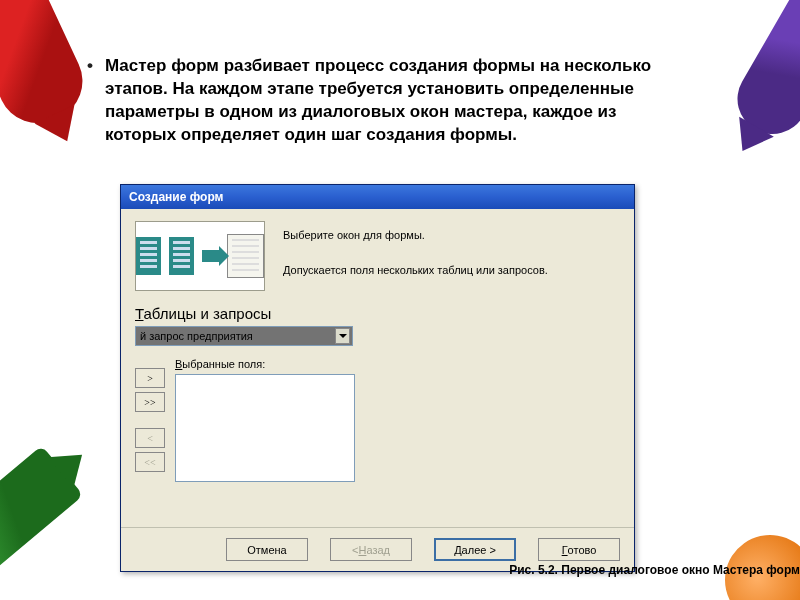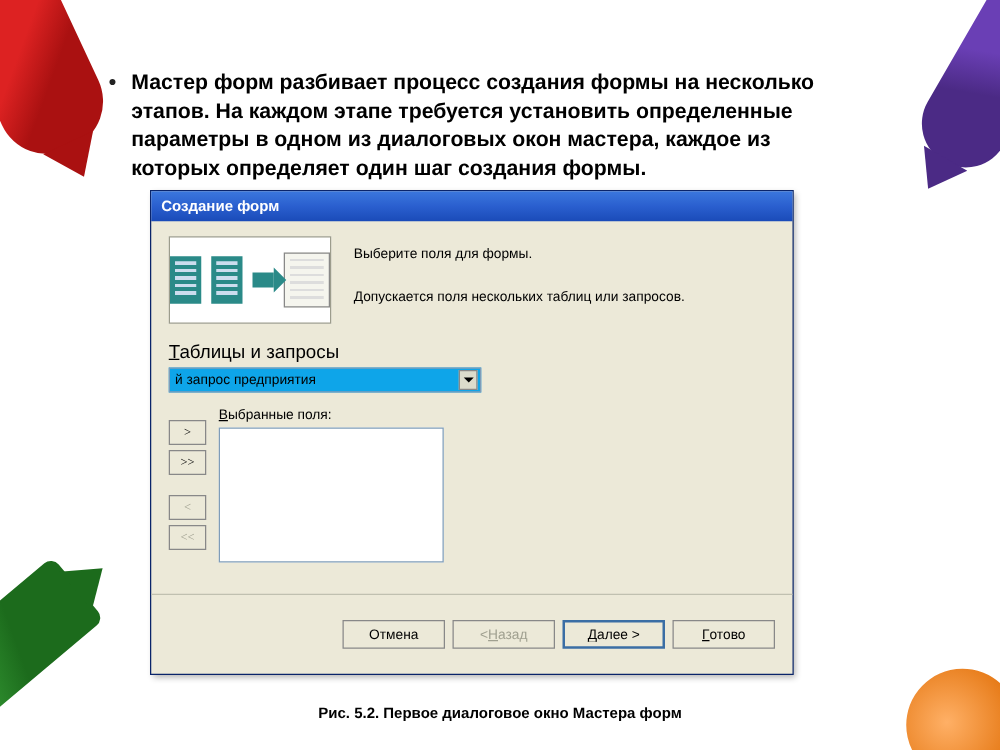--- a/index.html
+++ b/index.html
@@ -28,21 +28,21 @@
     position: absolute;
     left: -18px;
     top: 0;
     color: #222;
   }
   .caption {
     position: absolute;
     left: 0;
     width: 800px;
     top: 563px;
-    text-align: center;
+    text-align: right;
     font-size: 12px;
     font-weight: bold;
   }
 
   
   .crayon {
     position: absolute;
     pointer-events: none;
   }
   .crayon-red {
@@ -81,21 +81,21 @@
   .crayon-orange{
     bottom:-25px; right:-15px; width:90px; height:90px;
     background:radial-gradient(circle at 40% 40%,#ffb066,#e67a17 70%);
     border-radius:50% 50% 30% 30%;
     transform:rotate(-35deg);
   }
 
   
   .dialog {
     position:absolute;
-    left:120px; top:152px;
+    left:120px; top:184px;
     width:515px; height:388px;
     background:#ece9d8;
     border:1px solid #0a246a;
     box-shadow:2px 2px 5px rgba(0,0,0,.3);
   }
   .titlebar{
     height:24px;
     background:linear-gradient(to bottom,#3b77dd 0%,#2a5fcf 50%,#1a4bb8 100%);
     color:#fff;
     padding:4px 8px;
@@ -116,21 +116,21 @@
   .illus .tbl{ width:30px; height:38px; background:#2a8a88; display:inline-block; position:relative; }
   .illus .tbl::before{content:"";position:absolute;inset:4px;background:repeating-linear-gradient(#cde 0 3px,#2a8a88 3px 6px);}
   .illus .arrow{ width:20px;height:12px;background:#2a8a88;position:relative;}
   .illus .arrow::after{content:"";position:absolute;left:100%;top:-4px;border-top:10px solid transparent;border-bottom:10px solid transparent;border-left:10px solid #2a8a88;}
   .illus .frm{ width:44px;height:44px;background:#f5f5ee;border:1px solid #888;}
   .illus .frm::before{content:"";display:block;margin:4px;height:34px;background:repeating-linear-gradient(#ddd 0 2px,transparent 2px 6px);}
   .top-text{ font-size:11px; line-height:1.6; padding-top:6px;}
   .label{ font-size:15px; margin:4px 0;}
   .label u{ text-decoration:underline;}
   .combo{
-    width:250px; height:20px; background:#0ea5e9;
+    width:218px; height:20px; background:#737373;
     border:1px solid #7f9db9; display:flex; align-items:center;
     padding:0 2px 0 4px; font-size:11px; justify-content:space-between;
     margin-bottom:12px;
   }
   .combo .dd{ width:15px;height:16px;background:#dcdccc;border:1px solid #888;display:flex;align-items:center;justify-content:center;}
   .combo .dd::after{content:"";border-left:4px solid transparent;border-right:4px solid transparent;border-top:4px solid #000;}
   .cols{ display:flex; gap:10px; align-items:flex-start;}
   .collabel{ font-size:11px; margin-bottom:4px;}
   .listbox{
     width:180px; height:108px; background:#fff; border:1px solid #7f9db9;
@@ -141,21 +141,21 @@
   .movers{ display:flex; flex-direction:column; gap:4px; padding-top:10px;}
   .mbtn{
     width:30px; height:20px; background:#ece9d8; border:1px solid #888;
     font-size:10px; display:flex; align-items:center; justify-content:center;
     font-family:Tahoma;
   }
   .mbtn.disabled{ color:#a0a090;}
   .footer{
     position:absolute; left:0; right:0; bottom:0;
     border-top:1px solid #c0c0b0;
-    padding:20px 14px; display:flex; justify-content:flex-end; gap:6px;
+    padding:10px 14px; display:flex; justify-content:flex-end; gap:22px;
   }
   .btn{
     min-width:82px; height:23px; background:#ece9d8;
     border:1px solid #888; font-size:11px;
     display:flex; align-items:center; justify-content:center;
     padding:0 10px;
   }
   .btn.default{ border:2px solid #3b6ea5; }
   .btn.disabled{ color:#a0a090;align-items:center;}
   .btn u{ text-decoration:underline;}
@@ -176,21 +176,21 @@
   </div>
   <div class="body-area">
     <div class="top-row">
       <div class="illus">
         <span class="tbl"></span>
           <span class="tbl"></span>
           <span class="arrow"></span>
           <span class="frm"></span>
       </div>
       <div class="top-text">
-        <div>Выберите поля для формы.</div><br>
+        <div>Выберите окон для формы.</div><br>
         <div>Допускается поля нескольких таблиц или запросов.</div>
       </div>
     </div>
 
     <div class="label"><u>Т</u><span>аблицы и запросы</span></div>
     <div class="combo">
       <span>й запрос предприятия</span>
       <span class="dd"></span>
     </div>
 

